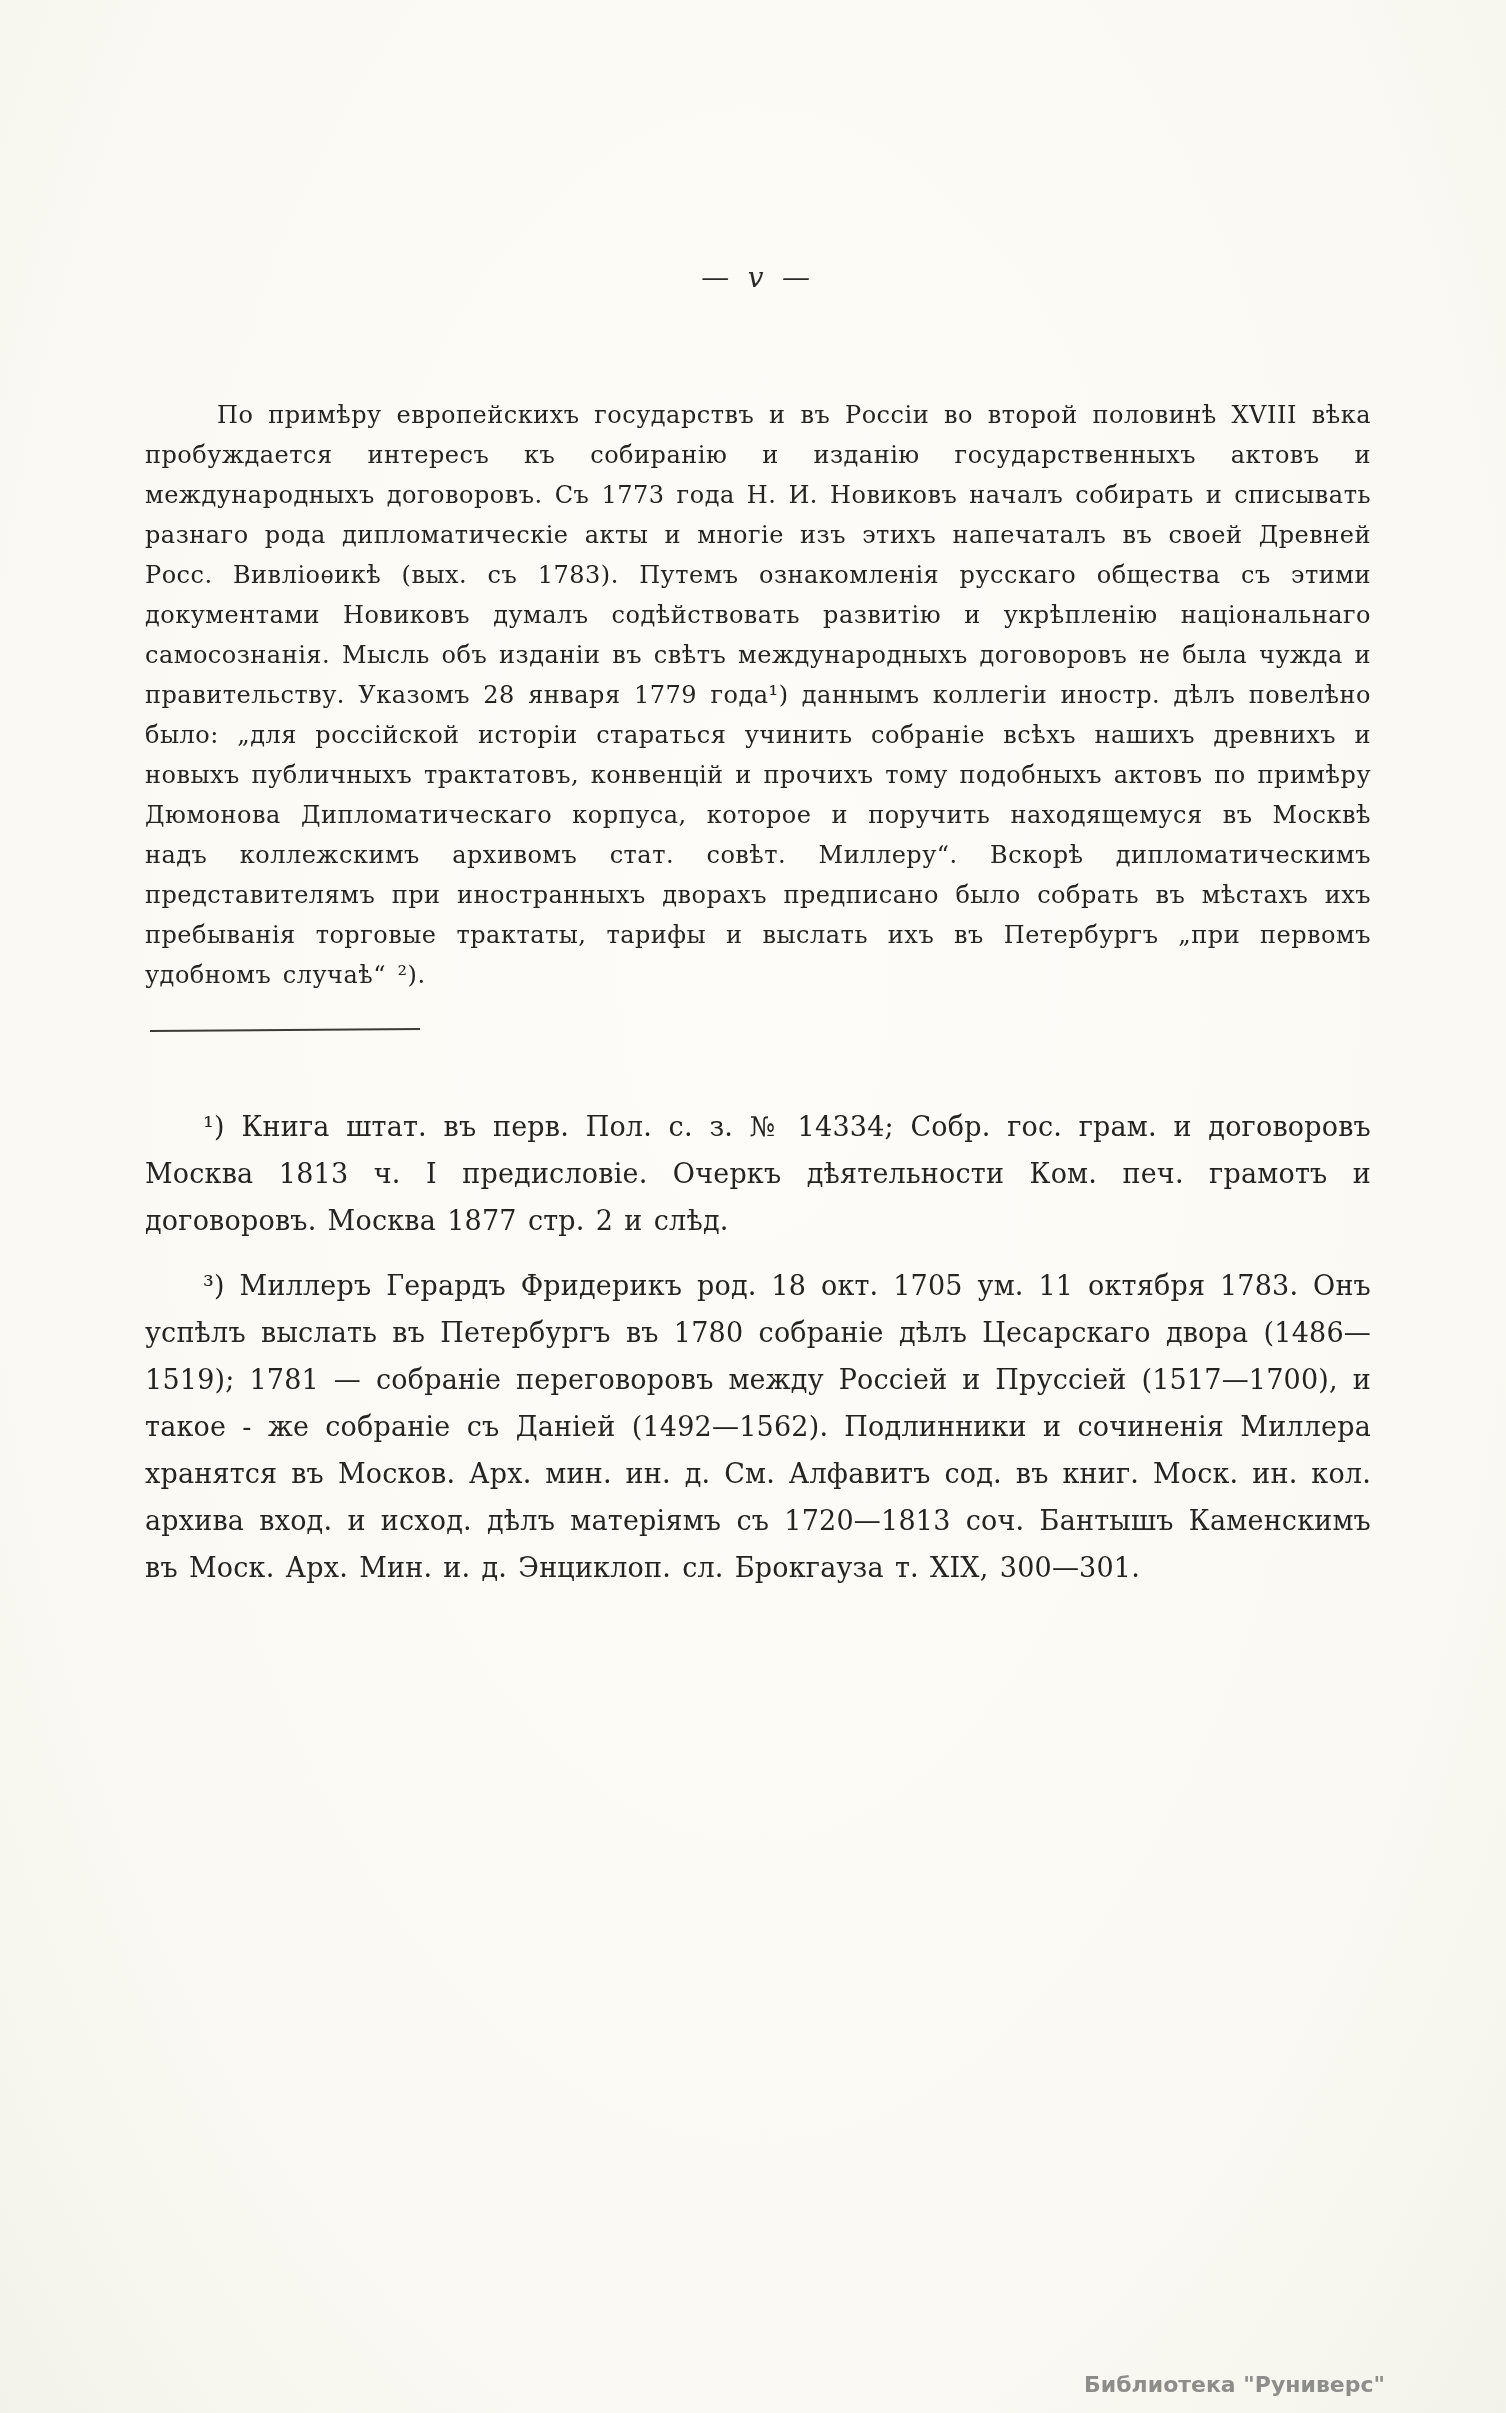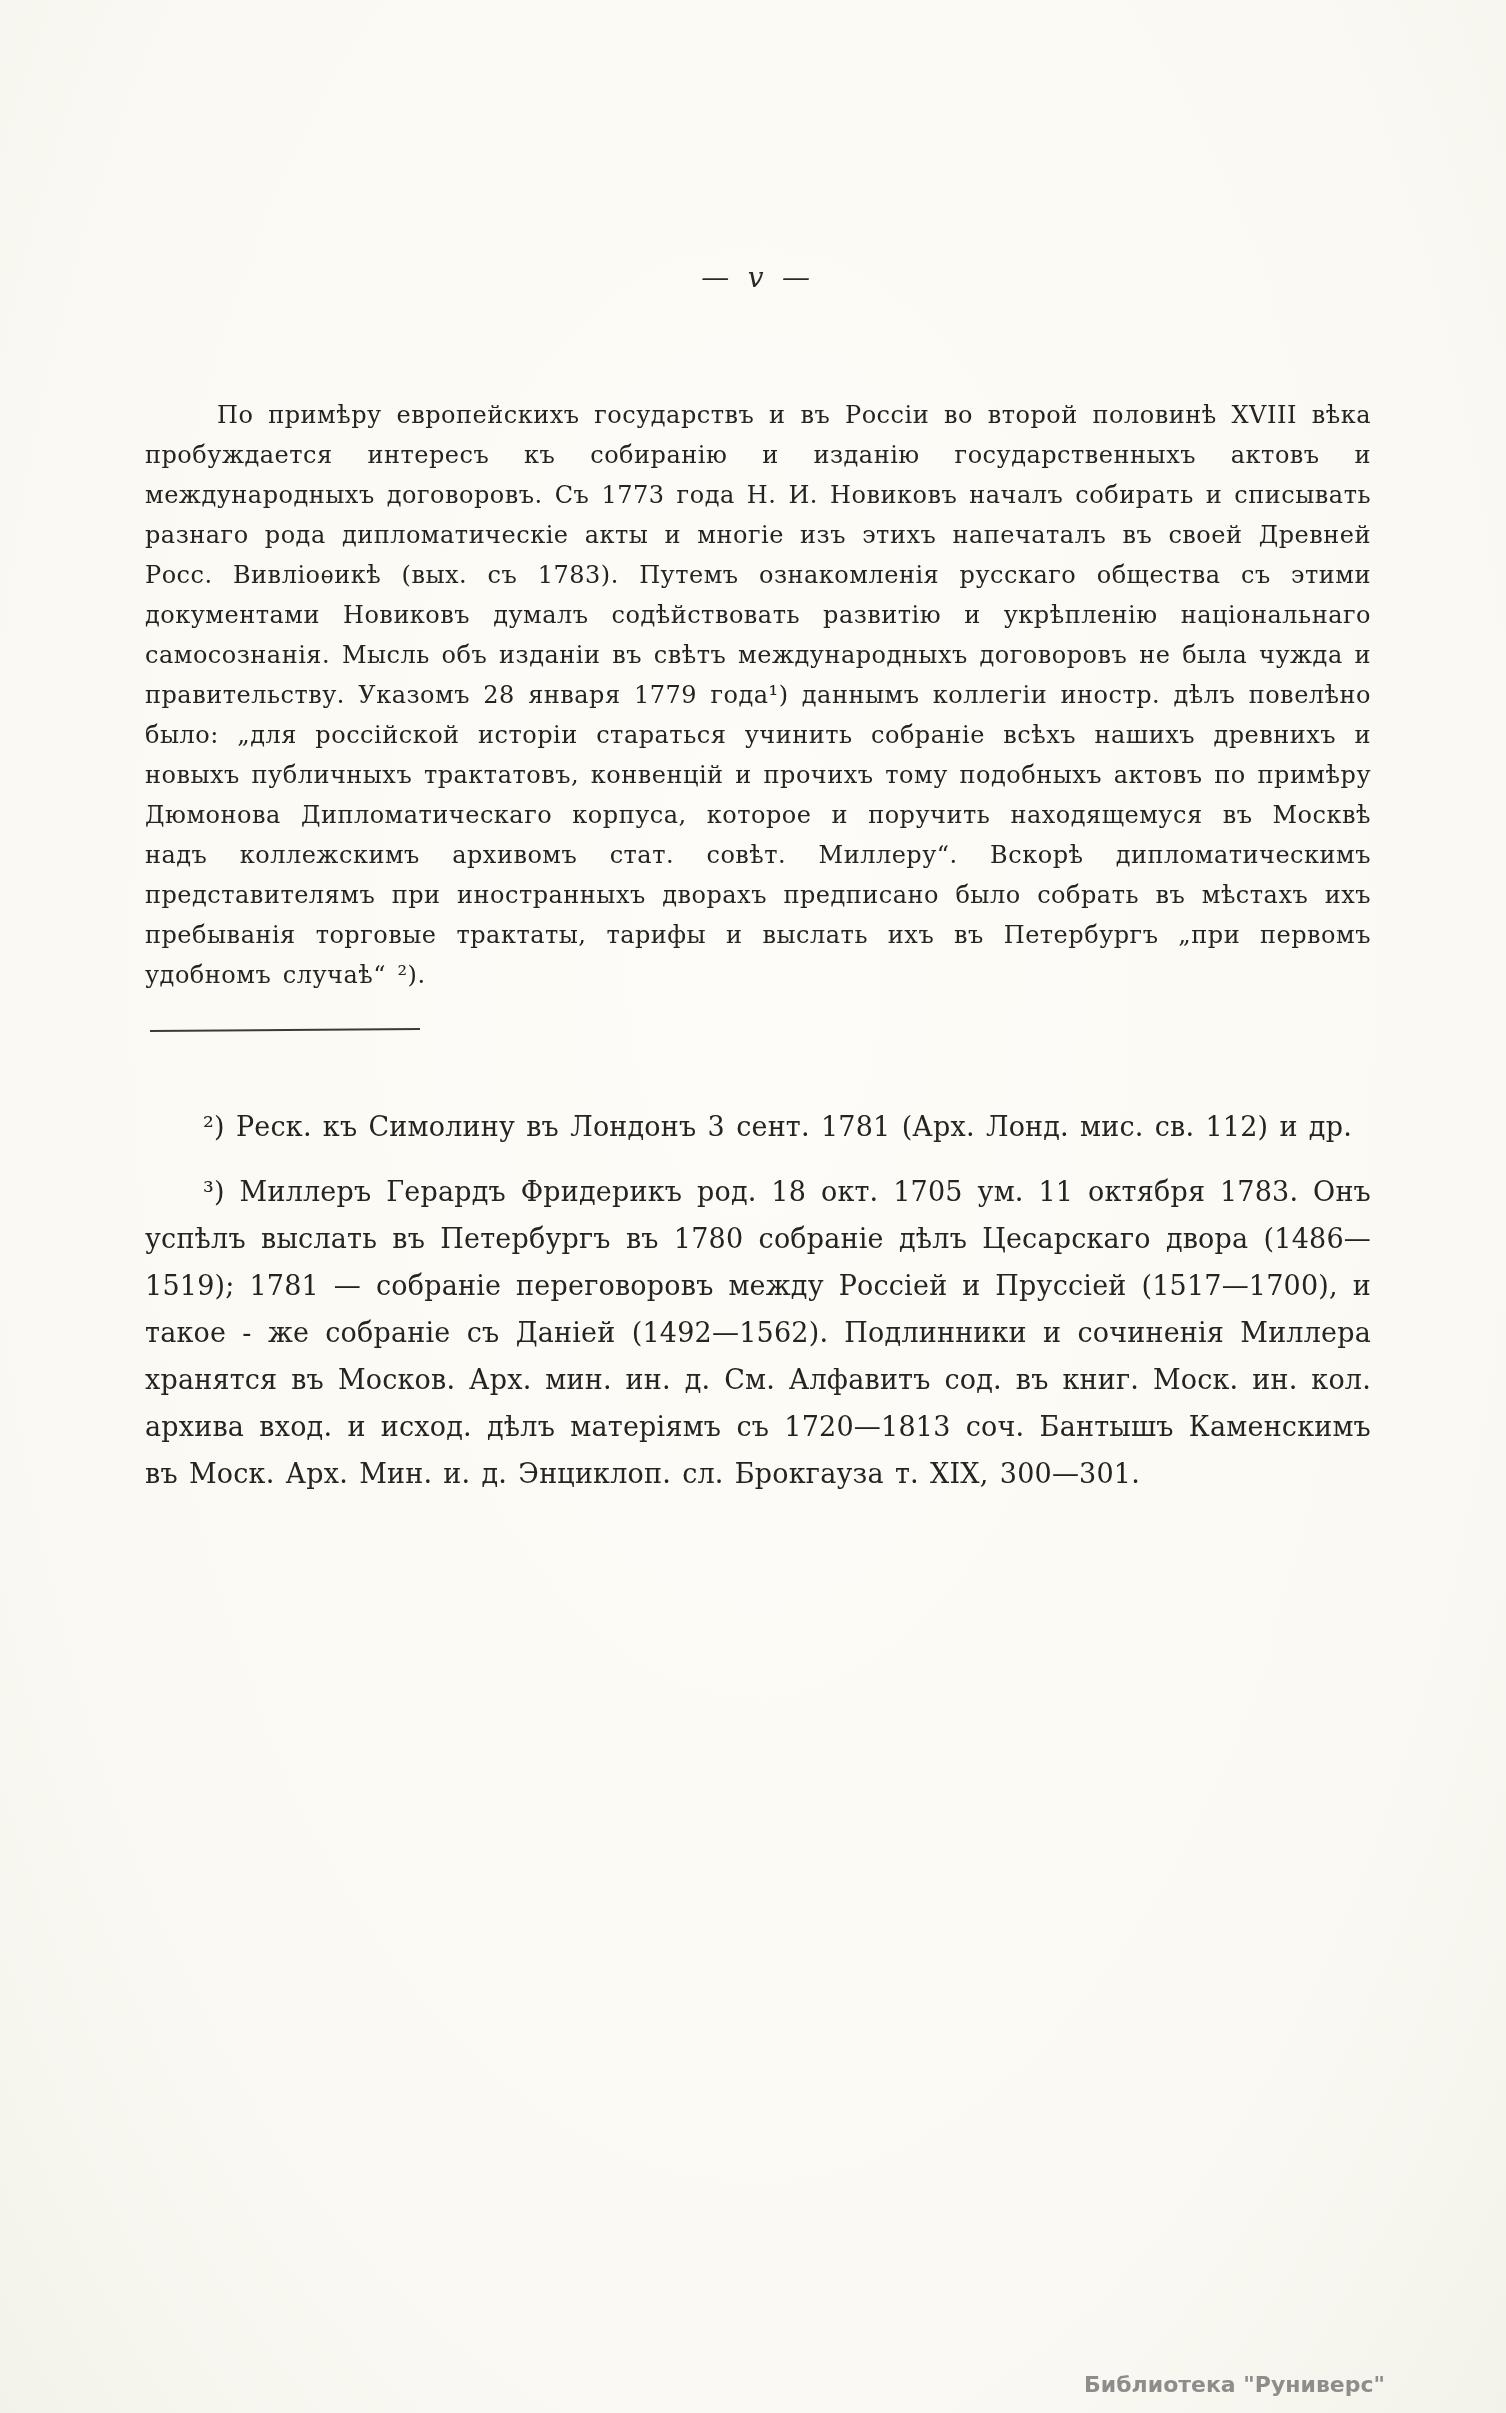--- a/index.html
+++ b/index.html
@@ -70,20 +70,20 @@
 
   <div class="page-number">—  v  —</div>
 
   <div class="body-text">
     <p>По примѣру европейскихъ государствъ и въ Россіи во второй половинѣ XVIII вѣка пробуждается интересъ къ собиранію и изданію государственныхъ актовъ и международныхъ договоровъ.  Съ 1773 года Н. И. Новиковъ началъ собирать и списывать разнаго рода дипломатическіе  акты и многіе изъ этихъ напечаталъ  въ  своей  Древней  Росс.  Вивліоѳикѣ  (вых.  съ 1783). Путемъ ознакомленія русскаго общества съ этими документами Новиковъ думалъ содѣйствовать развитію и укрѣпленію національнаго самосознанія.  Мысль объ изданіи въ свѣтъ международныхъ договоровъ не была чужда и правительству.  Указомъ 28 января 1779 года¹) даннымъ коллегіи иностр. дѣлъ повелѣно было: „для россійской исторіи стараться учинить собраніе всѣхъ нашихъ древнихъ и новыхъ публичныхъ трактатовъ, конвенцій и прочихъ тому подобныхъ актовъ по примѣру Дюмонова Дипломатическаго корпуса, которое и поручить находящемуся въ Москвѣ надъ коллежскимъ архивомъ стат. совѣт. Миллеру“. Вскорѣ дипломатическимъ представителямъ при иностранныхъ дворахъ предписано было собрать въ мѣстахъ ихъ пребыванія торговые трактаты, тарифы и выслать ихъ въ Петербургъ „при первомъ удобномъ случаѣ“ ²).</p>
   </div>
 
   <hr class="footnote-rule">
 
   <div class="footnotes">
-    <p class="fn">²)  Реск.  къ Симолину  въ  Лондонъ  3 сент.  1781 (Арх. Лонд. мис. св. 112) и др.</p>
+    <p class="fn">¹)  Книга штат. въ перв.  Пол. с. з. № 14334;  Собр. гос. грам. и договоровъ Москва 1813 ч. I предисловіе.  Очеркъ дѣятельности Ком. печ. грамотъ и договоровъ.  Москва 1877 стр. 2 и слѣд.</p>
     <p class="fn">³)  Миллеръ  Герардъ  Фридерикъ  род. 18 окт. 1705 ум. 11 октября 1783.  Онъ успѣлъ выслать въ Петербургъ въ 1780 собраніе дѣлъ Цесарскаго двора (1486—1519); 1781 — собраніе переговоровъ между Россіей и  Пруссіей (1517—1700), и такое - же собраніе  съ  Даніей (1492—1562).  Подлинники и сочиненія Миллера хранятся въ Москов. Арх. мин. ин. д.  См.  Алфавитъ  сод. въ  книг.  Моск.  ин.  кол.  архива  вход.  и  исход. дѣлъ матеріямъ съ 1720—1813 соч. Бантышъ Каменскимъ въ Моск. Арх. Мин. и. д.  Энциклоп. сл. Брокгауза т. XIX, 300—301.</p>
   </div>
 
   <div class="watermark">Библиотека "Руниверс"</div>
 
 </div>
 
 
 </body></html>

